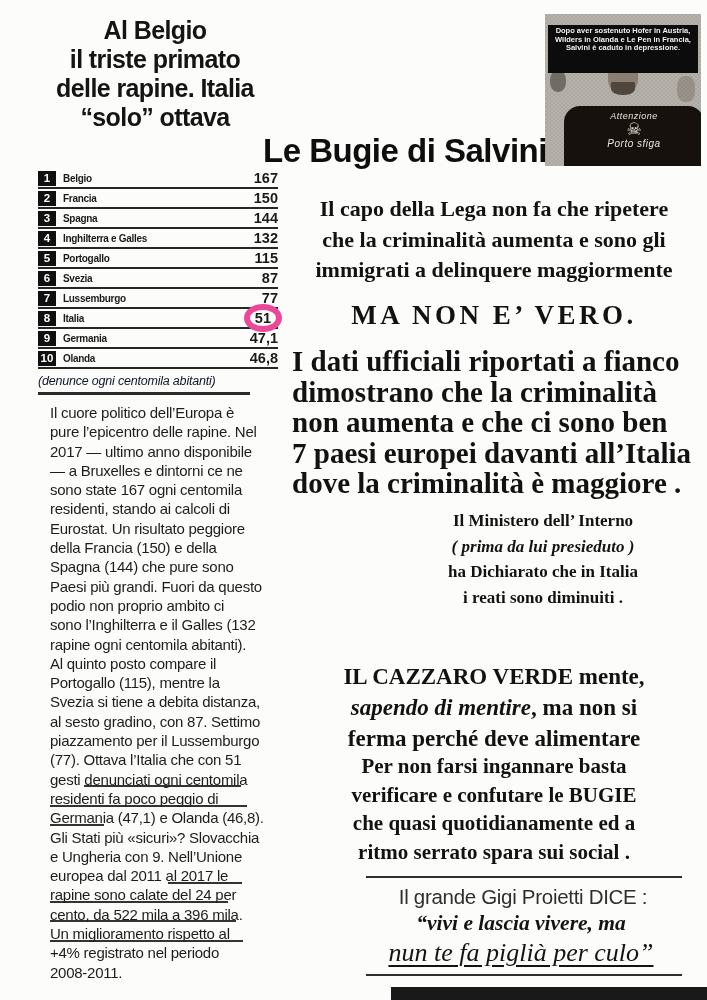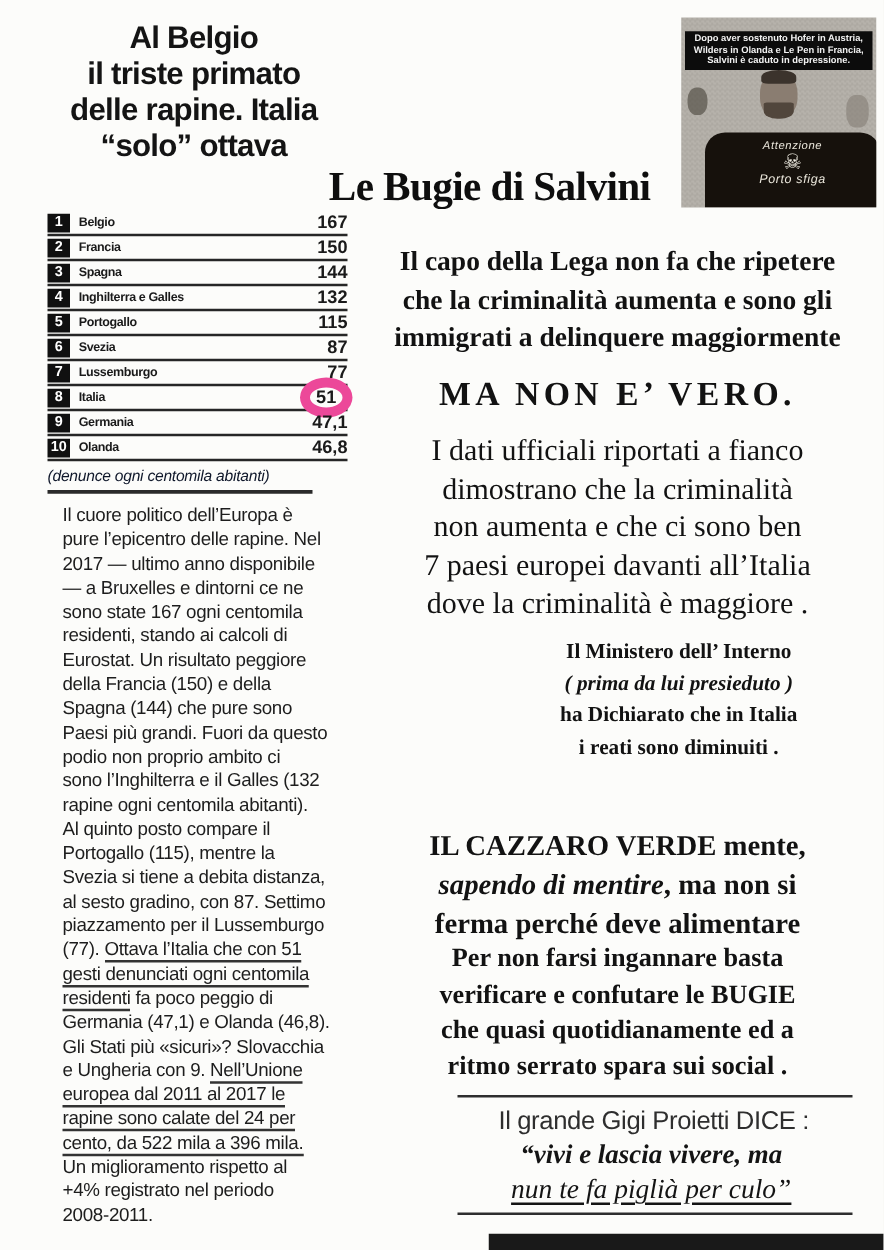--- a/index.html
+++ b/index.html
@@ -10,70 +10,70 @@
   
   .np-headline { position:absolute; left:30px; top:16px; width:250px; text-align:center;
     font-weight:bold; font-size:25px; line-height:29px; letter-spacing:-0.6px; color:#141414; }
 
   .chart { position:absolute; left:38px; top:169px; width:240px; }
   .chart-row { height:20px; display:flex; align-items:center; border-bottom:2px solid #262626; }
   .rank-badge { min-width:18px; height:15px; background:#101010; color:#fff; font-size:11.5px; font-weight:bold;
     display:flex; align-items:center; justify-content:center; margin-right:7px; padding:0 1px; }
   .country { font-weight:bold; font-size:10px; letter-spacing:-0.3px; white-space:nowrap; }
   .value { margin-left:auto; font-weight:bold; font-size:14.5px; }
-  .value.circled { border:8px solid #ec4899; border-radius:50%; padding:0 5px; margin-right:-4px; }
+  .value.circled { border:6px solid #ec4899; border-radius:50%; padding:0 5px; margin-right:-4px; }
   .chart-caption { font-style:italic; font-size:12.5px; margin-top:5px; color:#0f172a; letter-spacing:-0.2px; }
   .chart-endline { width:212px; border-bottom:3px solid #2a2a2a; margin-top:4px; }
 
   .article-body { position:absolute; left:50px; top:403px; width:232px; font-size:15px; line-height:19.3px;
     color:#1d1d1d; letter-spacing:-0.25px; }
-  .article-body .seg-u { border-bottom:2px solid #333; padding-bottom:0px; }
+  .article-body .seg-u { border-bottom:2px solid #333; padding-bottom:17px; }
 
   
   .photo { position:absolute; left:545px; top:14px; width:156px; height:152px;
     background:repeating-conic-gradient(#b6b2ab 0% 25%, #adA9a2 0% 50%) 0 0/4px 4px; overflow:hidden; }
   .photo-caption { position:absolute; top:11px; left:3px; right:3px; background:#0c0c0c; color:#f2f2f2;
-    font-size:7.5px; line-height:8.6px; font-weight:bold; text-align:center; padding:2px 0 3px; }
+    font-size:7.5px; line-height:8.6px; font-weight:bold; text-align:center; padding:2px 0 20px; }
   .ph-blob1 { position:absolute; left:5px; top:56px; width:16px; height:22px; background:#4f4941; border-radius:45%; opacity:.65; }
   .ph-blob2 { position:absolute; left:10px; top:28px; width:12px; height:10px; background:#5c564e; border-radius:50%; opacity:.5; }
   .ph-blob3 { position:absolute; right:6px; top:62px; width:18px; height:26px; background:#837d74; border-radius:40%; opacity:.6; }
   .ph-head { position:absolute; left:63px; top:44px; width:30px; height:36px; background:#8a7d71; border-radius:45% 45% 42% 42%; }
   .ph-hair { position:absolute; top:-2px; left:1px; right:1px; height:11px; background:#3b332c; border-radius:50% 50% 20% 20%; }
   .ph-beard { position:absolute; bottom:-1px; left:3px; right:3px; height:13px; background:#51463c; border-radius:10% 10% 46% 46%; }
   .ph-sweater { position:absolute; bottom:0; left:19px; width:140px; height:60px; background:#16110c;
     border-radius:16px 16px 0 0; text-align:center; color:#e9e5da; }
   .ph-shirt-top { font-size:9px; font-style:italic; margin-top:5px; letter-spacing:.5px; }
   .ph-skull { font-size:17px; line-height:17px; color:#efece2; }
   .ph-shirt-bottom { font-size:10px; font-style:italic; letter-spacing:.5px; }
 
   
   .main-headline { position:absolute; left:263px; top:132px; width:290px;
-    font-weight:bold; font-size:33px; letter-spacing:-0.5px; color:#0e0e0e; white-space:nowrap;font-family:Liberation Serif, serif; }
+    font-weight:bold; font-size:33px; letter-spacing:-0.5px; color:#0e0e0e; white-space:nowrap; }
 
   .serif { font-family:"Liberation Serif", serif; color:#121212; }
   .p1 { position:absolute; left:292px; top:194px; width:404px; text-align:center;
     font-weight:bold; font-size:22px; line-height:30.5px; }
   .p1-shout { font-size:27px; letter-spacing:3.5px; margin-top:14px; white-space:nowrap; }
-  .p2 { position:absolute; left:292px; top:346px; width:404px; text-align:center;
-    font-weight:normal; font-size:24px; line-height:30.5px; }
+  .p2 { position:absolute; left:292px; top:346px; width:404px; 
+    font-weight:bold; font-size:29px; line-height:30.5px; }
   .p3 { position:absolute; left:390px; top:508px; width:306px; text-align:center;
     font-weight:bold; font-size:17px; line-height:25.5px; }
   .p4 { position:absolute; left:292px; top:618px; width:404px; text-align:center;
     font-weight:bold; font-size:23px; line-height:31px;margin-top:43px; }
   .p5 { position:absolute; left:292px; top:752px; width:404px; text-align:center;
     font-weight:bold; font-size:21px; line-height:28.5px; }
   .seg-i { font-style:italic; }
 
   .quote-block { position:absolute; left:366px; top:876px; width:316px; text-align:center; }
   .rule { border-top:2.5px solid #2e2e2e; }
   .quote-intro { font-family:"Liberation Sans", sans-serif; font-size:20.5px; color:#2e2e2e;
     margin:7px 2px 2px 0; letter-spacing:-0.3px; }
   .quote-l1 { font-family:"Liberation Serif", serif; font-weight:bold; font-style:italic; font-size:21.5px;
     margin-right:6px; color:#141414; }
-  .quote-l2 { font-family:"Liberation Serif", serif; font-style:italic; font-size:22px; margin:2px 6px 6px 0;
+  .quote-l2 { font-family:"Liberation Serif", serif; font-style:italic; font-size:26px; margin:2px 6px 6px 0;
     color:#141414; text-decoration:underline; text-underline-offset:4px; text-decoration-thickness:1.5px; }
 
   .scan-bar { position:absolute; left:391px; top:987px; width:316px; height:13px; background:#191919; }
 </style>
 </head>
 <body>
 
 <div class="page">
 
   <div class="np-headline">

